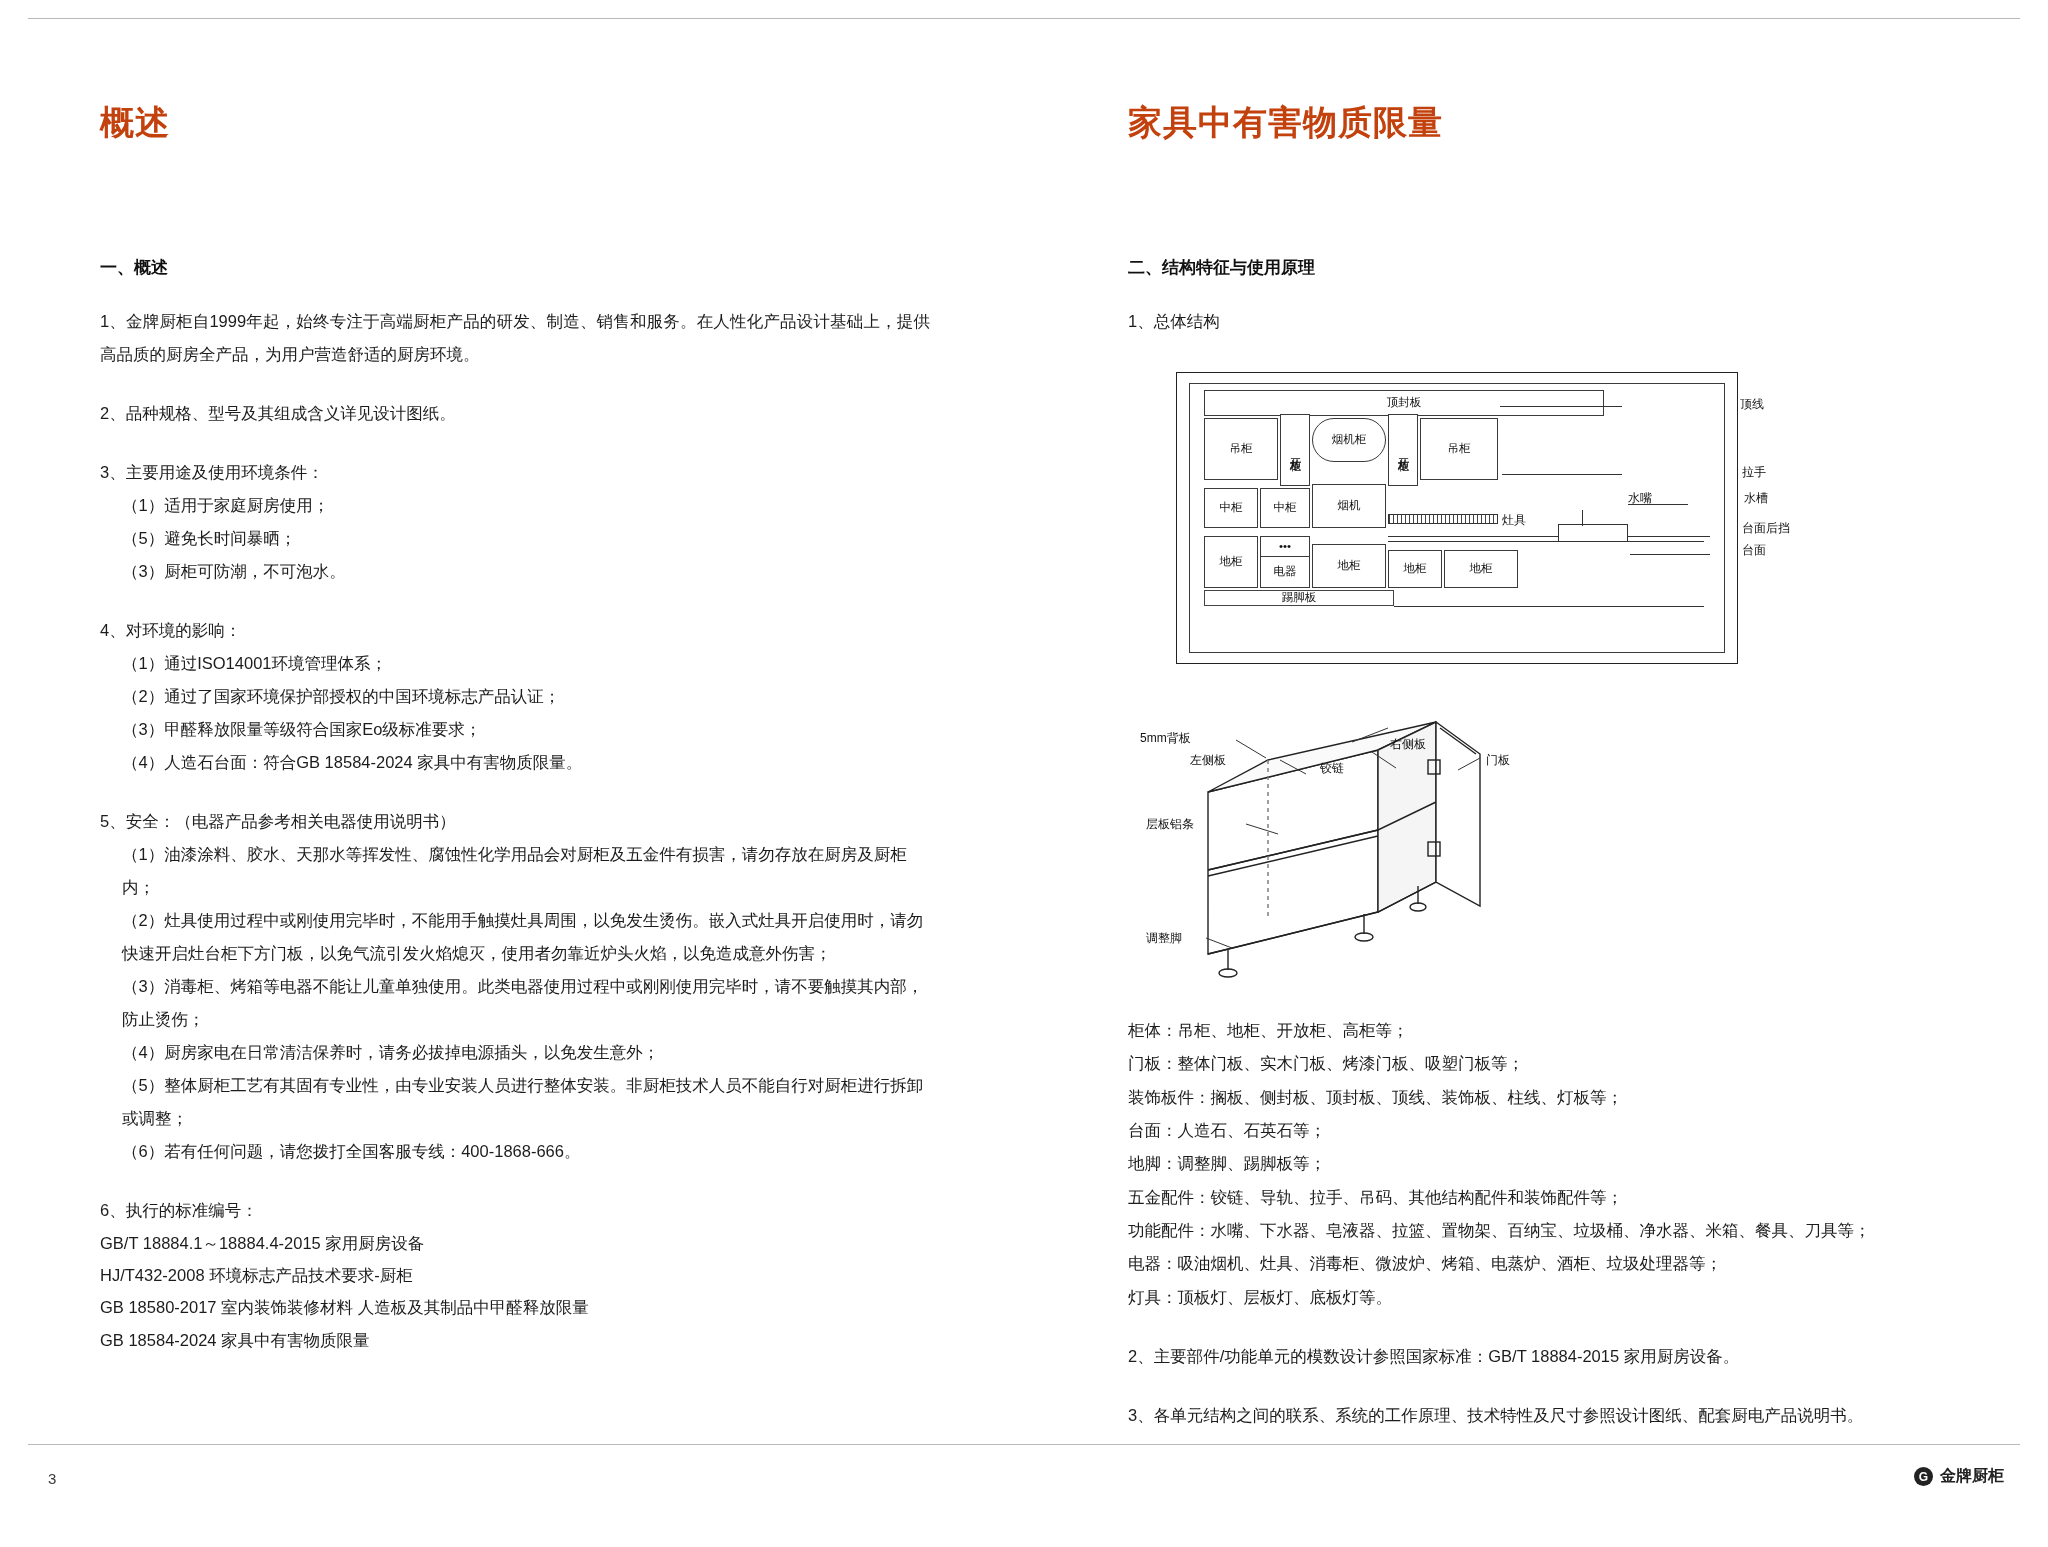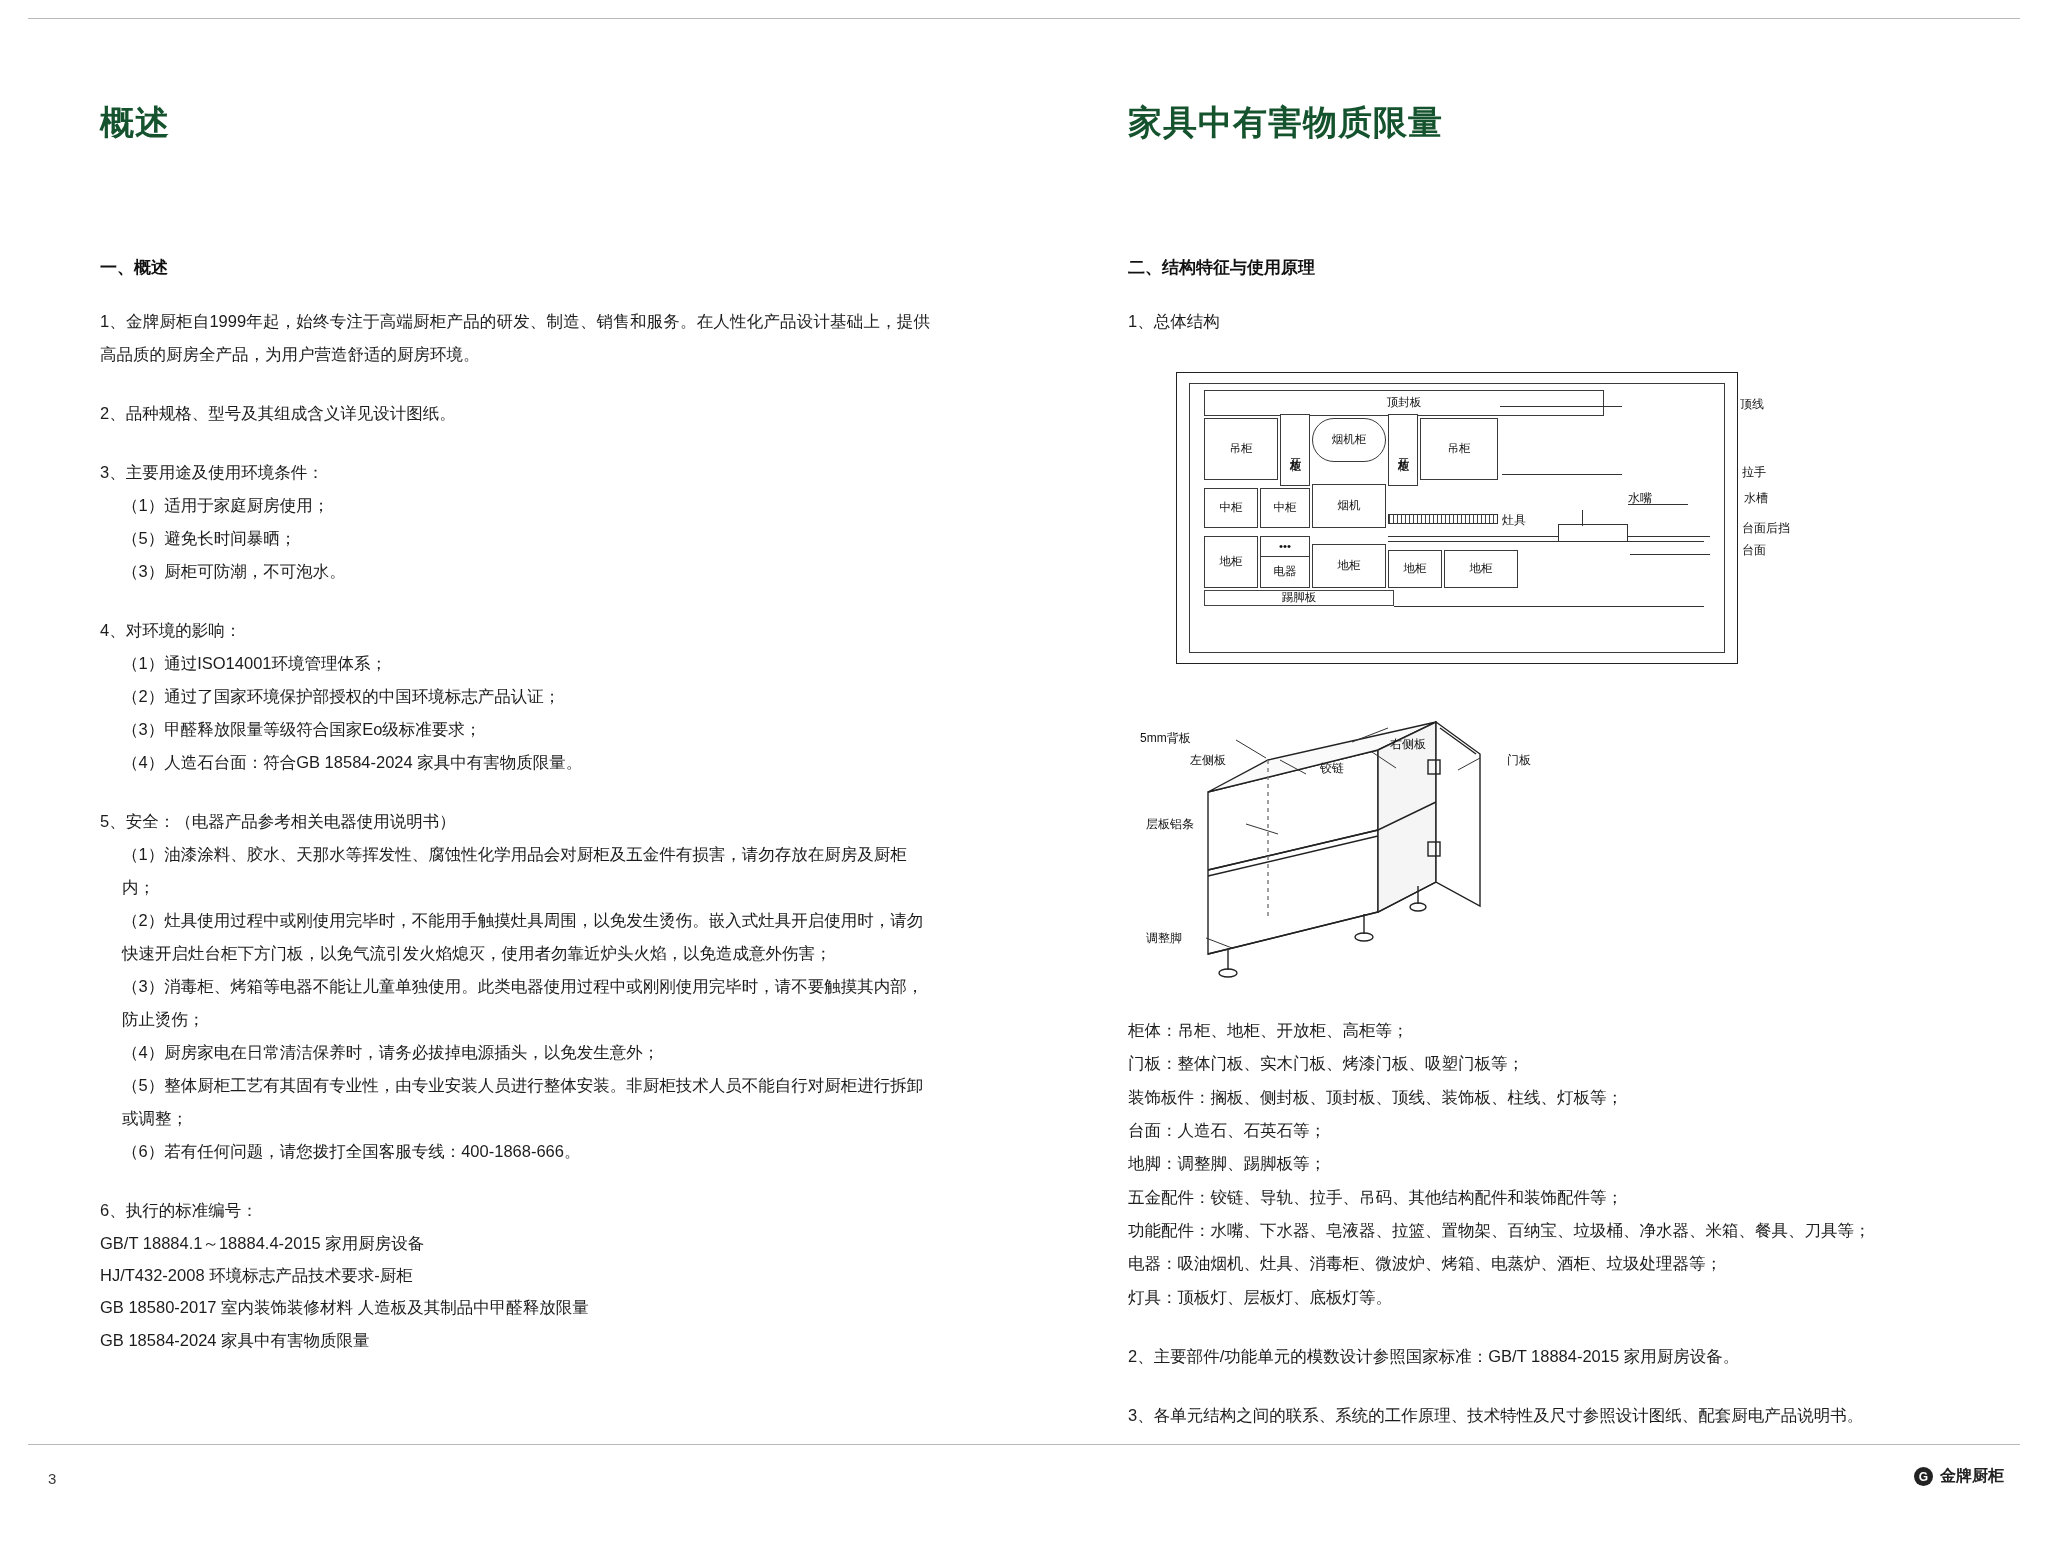--- a/index.html
+++ b/index.html
@@ -42,21 +42,21 @@
   .col-right {
     position: absolute;
     left: 1128px; top: 100px;
     width: 840px;
   }
   h1.section-title {
     font-size: 34px;
     font-weight: 600;
     margin: 0 0 0 0;
     letter-spacing: 1px;
-    color: #14532d;
+    color: #c2410c;
   }
   .sub-title {
     font-size: 17px;
     font-weight: 600;
     margin-top: 110px;
     color: #111;
   }
   .sub-title-r {
     font-size: 17px;
     font-weight: 600;
@@ -331,21 +331,21 @@
             <line x1="330" y1="88" x2="352" y2="76"></line>
             <line x1="150" y1="152" x2="118" y2="142"></line>
             <line x1="104" y1="266" x2="78" y2="256"></line>
           </g>
         </g>
       </svg>
       <div class="lbl" style="left:12px; top:48px;">5mm背板</div>
       <div class="lbl" style="left:62px; top:70px;">左侧板</div>
       <div class="lbl" style="left:262px; top:54px;">右侧板</div>
       <div class="lbl" style="left:192px; top:78px;text-align:right;">铰链</div>
-      <div class="lbl" style="left:379px; top:70px;">门板</div>
+      <div class="lbl" style="left:358px; top:70px;">门板</div>
       <div class="lbl" style="left:18px; top:134px;">层板铝条</div>
       <div class="lbl" style="left:18px; top:248px;">调整脚</div>
     </div>
 
     <div class="parts">
       <p class="spec-line">柜体：吊柜、地柜、开放柜、高柜等；</p>
       <p class="spec-line">门板：整体门板、实木门板、烤漆门板、吸塑门板等；</p>
       <p class="spec-line">装饰板件：搁板、侧封板、顶封板、顶线、装饰板、柱线、灯板等；</p>
       <p class="spec-line">台面：人造石、石英石等；</p>
       <p class="spec-line">地脚：调整脚、踢脚板等；</p>

